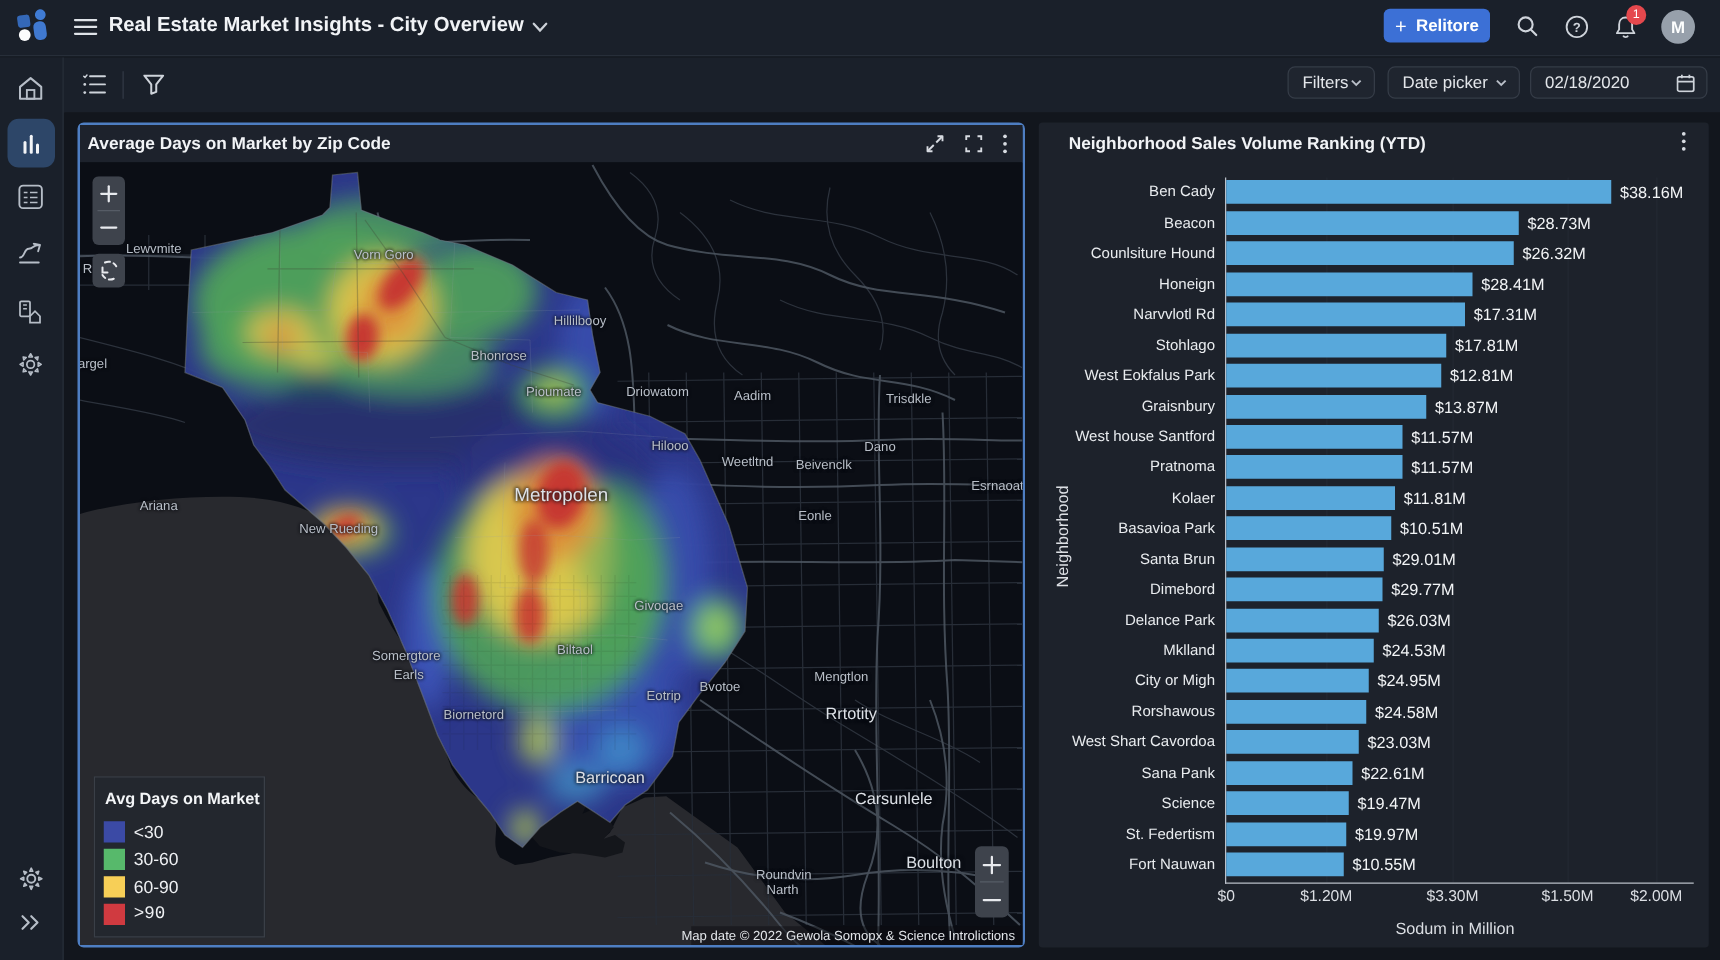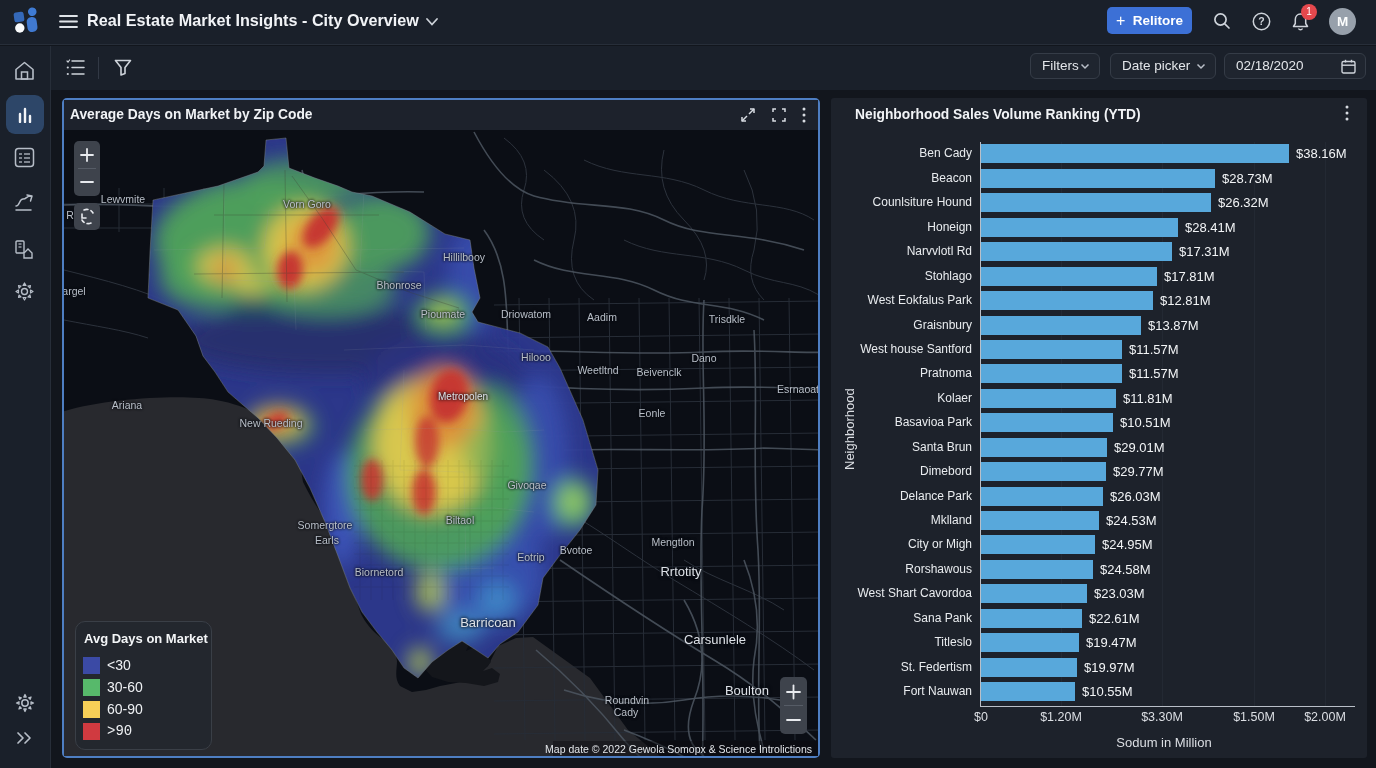--- a/index.html
+++ b/index.html
@@ -356,35 +356,35 @@
 <div class="mlbl" style="left:462px;top:184px;">Driowatom</div>
 <div class="mlbl" style="left:538px;top:187px;text-align:center;">Aadim</div>
 <div class="mlbl" style="left:663px;top:189px;">Trisdkle</div>
 <div class="mlbl" style="left:472px;top:227px;">Hilooo</div>
 <div class="mlbl" style="left:534px;top:240px;">Weetltnd</div>
 <div class="mlbl" style="left:595px;top:242px;">Beivenclk</div>
 <div class="mlbl" style="left:640px;top:228px;">Dano</div>
 <div class="mlbl" style="left:734px;top:259px;">Esrnaoat</div>
 <div class="mlbl" style="left:63px;top:275px;">Ariana</div>
 <div class="mlbl" style="left:207px;top:293px;">New Rueding</div>
-<div class="mlbl2" style="left:385px;top:266px;font-size:10px;margin-left:14px;">Metropolen</div>
+<div class="mlbl2" style="left:385px;top:266px;font-size:15px;">Metropolen</div>
 <div class="mlbl" style="left:588px;top:283px;">Eonle</div>
 <div class="mlbl" style="left:463px;top:355px;">Givoqae</div>
 <div class="mlbl" style="left:396px;top:390px;">Biltaol</div>
 <div class="mlbl" style="left:261px;top:395px;">Somergtore</div>
 <div class="mlbl" style="left:263px;top:410px;">Earls</div>
 <div class="mlbl" style="left:609px;top:412px;">Mengtlon</div>
 <div class="mlbl" style="left:512px;top:420px;">Bvotoe</div>
 <div class="mlbl" style="left:467px;top:427px;">Eotrip</div>
 <div class="mlbl" style="left:315px;top:442px;">Biornetord</div>
 <div class="mlbl2" style="left:617px;top:441px;">Rrtotity</div>
 <div class="mlbl2" style="left:424px;top:492px;">Barricoan</div>
 <div class="mlbl2" style="left:651px;top:509px;">Carsunlele</div>
 <div class="mlbl" style="left:563px;top:570px;">Roundvin</div>
-<div class="mlbl" style="left:562px;top:582px;">Cady</div>
+<div class="mlbl" style="left:562px;top:582px;">Narth</div>
 <div class="mlbl2" style="left:683px;top:560px;">Boulton</div>
 <div class="mapbtn" style="left:10px;top:11px;width:26px;height:55px;">
   <svg width="26" height="55" viewBox="0 0 26 55">
               <g stroke="#e8eaee" stroke-width="1.8" stroke-linecap="round">
                 <line x1="7" y1="14" x2="19" y2="14"></line>
                 <line x1="13" y1="8" x2="13" y2="20"></line>
                 <line x1="7" y1="41" x2="19" y2="41"></line>
               </g>
               <line x1="4" y1="27.5" x2="22" y2="27.5" stroke="#565c66" stroke-width="1"></line>
             </svg>
@@ -403,21 +403,21 @@
               <g stroke="#e8eaee" stroke-width="1.8" stroke-linecap="round">
                 <line x1="7" y1="15" x2="20" y2="15"></line>
                 <line x1="13.5" y1="8.5" x2="13.5" y2="21.5"></line>
                 <line x1="7" y1="43" x2="20" y2="43"></line>
               </g>
               <line x1="4" y1="28.5" x2="23" y2="28.5" stroke="#565c66" stroke-width="1"></line>
             </svg>
 </div>
 <div class="abs" style="left:489px;top:611px;width:265px;height:16px;background:rgba(10,12,16,0.45);"></div>
 <div class="abs" style="right:6px;top:613px;color:#e2e5e9;font-size:10.5px;">Map date © 2022 Gewola Somopx &amp; Science Introlictions</div>
-<div class="abs" style="left:11px;top:491px;width:137px;height:129px;background:#23272e;border:1px solid #3a3f47;border-radius:10px;">
+<div class="abs" style="left:11px;top:491px;width:137px;height:129px;background:#23272e;border:1px solid #3a3f47;border-radius:0;">
   <div style="position:absolute;left:8px;top:9px;font-size:13px;font-weight:bold;color:#f3f5f7;white-space:nowrap;">Avg Days on Market</div>
   <div style="position:absolute;left:7px;top:35px;width:17px;height:17px;background:#3b4aa5;"></div>
   <div style="position:absolute;left:31px;top:35px;font-size:14px;color:#eef0f3;line-height:17px;">&lt;30</div>
   <div style="position:absolute;left:7px;top:57px;width:17px;height:17px;background:#57b96b;"></div>
   <div style="position:absolute;left:31px;top:57px;font-size:14px;color:#eef0f3;line-height:17px;">30-60</div>
   <div style="position:absolute;left:7px;top:79px;width:17px;height:17px;background:#f7cf57;"></div>
   <div style="position:absolute;left:31px;top:79px;font-size:14px;color:#eef0f3;line-height:17px;">60-90</div>
   <div style="position:absolute;left:7px;top:101px;width:17px;height:17px;background:#d03a40;"></div>
   <div style="position:absolute;left:31px;top:101px;font-size:14px;color:#eef0f3;line-height:17px;font-family:Liberation Mono, monospace;">&gt;90</div>
 </div>
@@ -491,21 +491,21 @@
 <div class="bval" style="left:271px;top:437px;">$24.95M</div>
 <div class="bname" style="left:1px;top:462px;">Rorshawous</div>
 <div class="barrow" style="left:150px;top:462px;width:112px;"></div>
 <div class="bval" style="left:269px;top:462px;">$24.58M</div>
 <div class="bname" style="left:1px;top:486px;">West Shart Cavordoa</div>
 <div class="barrow" style="left:150px;top:486px;width:106px;"></div>
 <div class="bval" style="left:263px;top:486px;">$23.03M</div>
 <div class="bname" style="left:1px;top:511px;">Sana Pank</div>
 <div class="barrow" style="left:150px;top:511px;width:101px;"></div>
 <div class="bval" style="left:258px;top:511px;">$22.61M</div>
-<div class="bname" style="left:1px;top:535px;">Titleslo</div>
+<div class="bname" style="left:1px;top:535px;">Science</div>
 <div class="barrow" style="left:150px;top:535px;width:98px;"></div>
 <div class="bval" style="left:255px;top:535px;">$19.47M</div>
 <div class="bname" style="left:1px;top:560px;">St. Federtism</div>
 <div class="barrow" style="left:150px;top:560px;width:96px;"></div>
 <div class="bval" style="left:253px;top:560px;">$19.97M</div>
 <div class="bname" style="left:1px;top:584px;">Fort Nauwan</div>
 <div class="barrow" style="left:150px;top:584px;width:94px;"></div>
 <div class="bval" style="left:251px;top:584px;">$10.55M</div>
 <div class="tick" style="left:150px;top:612px;">$0</div>
 <div class="tick" style="left:230px;top:612px;">$1.20M</div>

